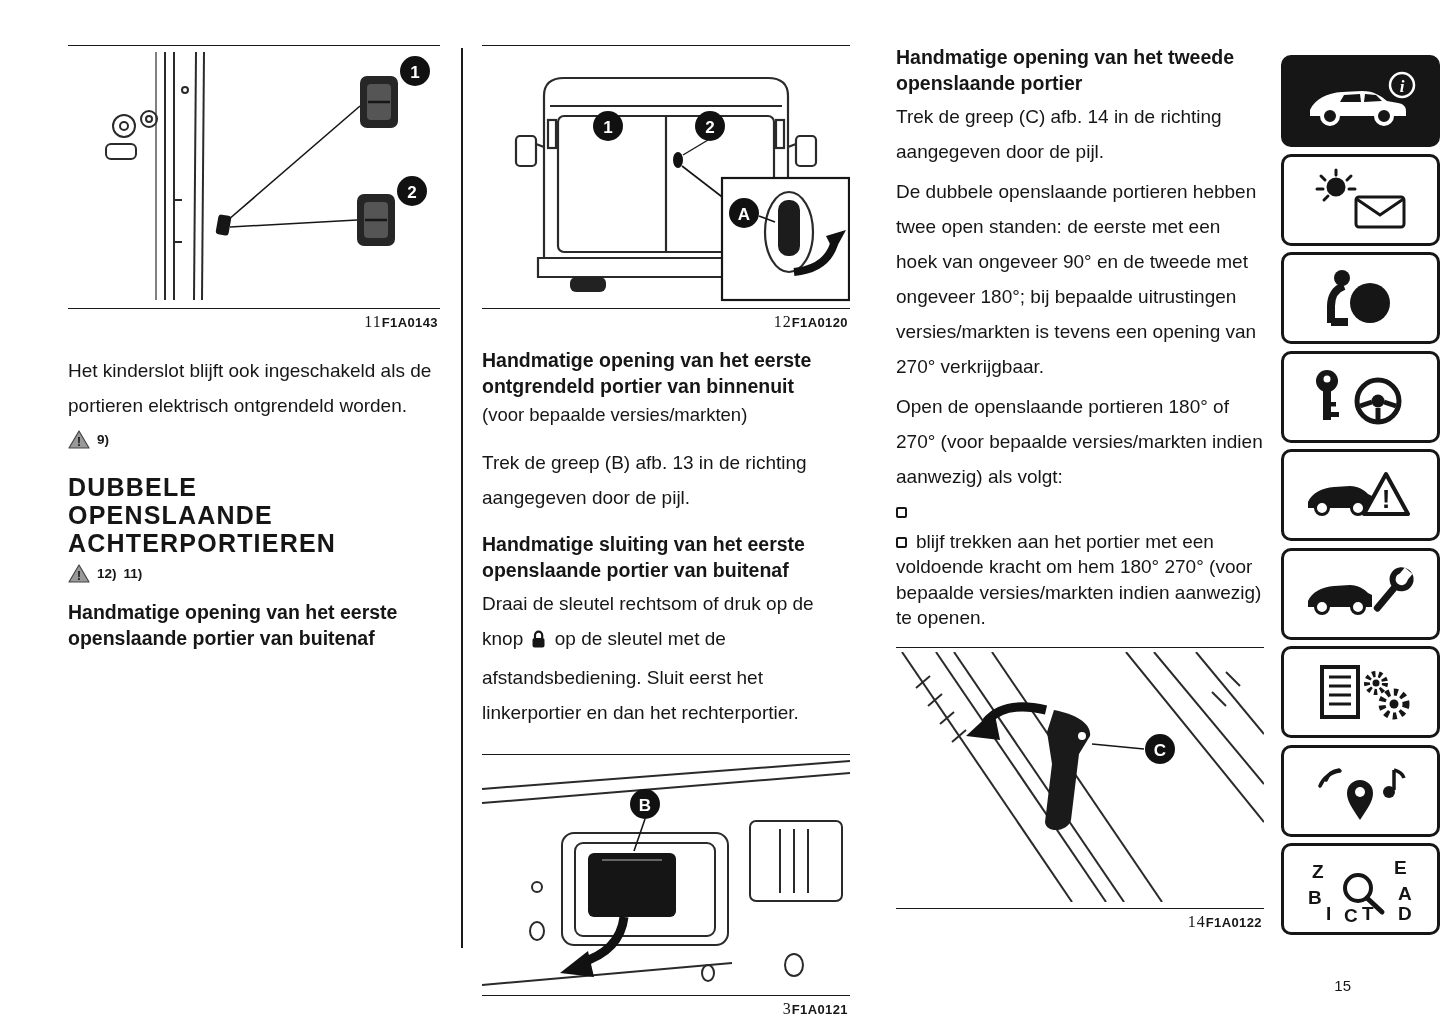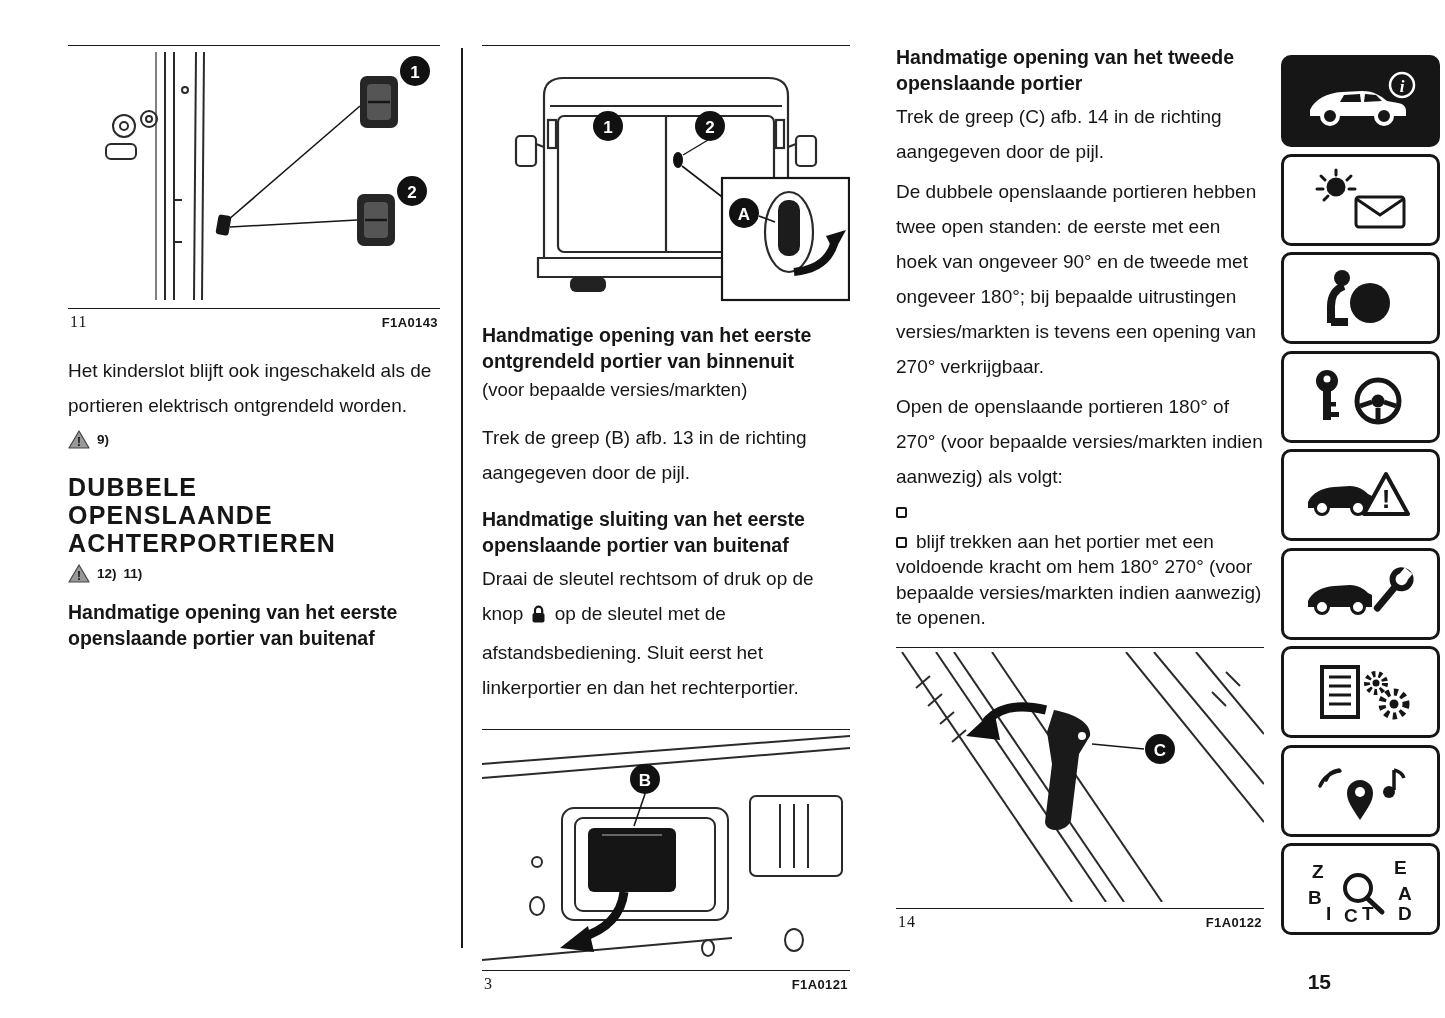--- a/index.html
+++ b/index.html
@@ -9,21 +9,21 @@
     font-family:"Liberation Sans", sans-serif; color:#161616; overflow:hidden;
   }
   .col { position:absolute; top:45px; }
   #col1 { left:68px;  width:372px; }
   #col2 { left:482px; width:368px; }
   #col3 { left:896px; width:368px; }
   .vdivider { position:absolute; left:461px; top:48px; width:1.5px; height:900px; background:#1a1a1a; }
 
   .figure { margin-bottom:10px; }
   .fig-canvas { border-top:1.5px solid #1a1a1a; padding-top:4px; }
-  .fig-caption { display:flex; justify-content:space-between; align-items:baseline;
+  .fig-caption { display:flex; justify-content:flex-end; align-items:baseline;
     border-top:1.5px solid #1a1a1a; padding:4px 2px 0; margin-top:2px; }
   .fig-label { font-family:"Liberation Serif", serif; font-size:16px; letter-spacing:1px; }
   .fig-code  { font-size:13px; font-weight:700; letter-spacing:.4px; }
 
   .body { font-size:19px; line-height:35px; margin-bottom:5px; }
   .sub { font-size:19.5px; line-height:25.5px; font-weight:700; margin-top:17px; margin-bottom:3px; }
   .section { font-size:25px; line-height:28px; font-weight:800; letter-spacing:1.2px;
     max-width:320px; margin-top:24px; }
   .note { font-size:18.5px; line-height:25px; margin-bottom:18px; }
   .warnrow { display:flex; align-items:center; gap:7px; margin:7px 0 8px; font-size:13.5px; font-weight:700; }
@@ -34,21 +34,21 @@
   .mt22 { margin-top:22px; }
   .badge-t { fill:#fff; font-size:17px; font-weight:700; text-anchor:middle;
     font-family:"Liberation Sans", sans-serif; }
 
   .sidebar { position:absolute; left:1281px; top:55px; width:159px;
     display:flex; flex-direction:column; gap:6.5px; }
   .tab { height:92px; border:3px solid #161616; border-radius:10px; background:#fff;
     display:flex; align-items:center; justify-content:center; cursor:pointer; }
   .tab.active { background:#161616; }
 
-  .pagenum { position:absolute; right:114px; bottom:24px; font-size:21px; font-weight:700; }
+  .pagenum { position:absolute; right:94px; bottom:24px; font-size:15px; font-weight:400; }
 </style>
 </head>
 <body>
 
 <div class="page">
 
   <div class="col" id="col1">
 
     <div class="figure">
       <div class="fig-canvas">
@@ -164,20 +164,24 @@
           <g>
             <circle cx="228" cy="76" r="15" fill="#111"></circle>
             <text class="badge-t" x="228" y="82.5">2</text>
           </g>
           <g>
             <circle cx="262" cy="163" r="15" fill="#111"></circle>
             <text class="badge-t" x="262" y="169.5">A</text>
           </g>
         </svg>
       </div>
+      <div class="fig-caption">
+        <span class="fig-label">12</span>
+        <span class="fig-code">F1A0120</span>
+      </div>
     </div>
 
     <h3 class="sub">Handmatige opening van het eerste ontgrendeld portier van binnenuit</h3>
     <p class="note">(voor bepaalde versies/markten)</p>
     <p class="body">Trek de greep (B) afb. 13 in de richting aangegeven door de pijl.</p>
 
     <h3 class="sub">Handmatige sluiting van het eerste openslaande portier van buitenaf</h3>
     <p class="body"><span>Draai de sleutel rechtsom of druk op de knop</span>
       <span class="inline-icon"><svg width="15" height="20" viewBox="0 0 15 20">
         <path d="M4,9 V6.2 a3.6,3.6 0 0 1 7.2,0 V9" fill="none" stroke="#161616" stroke-width="2.2"></path>

